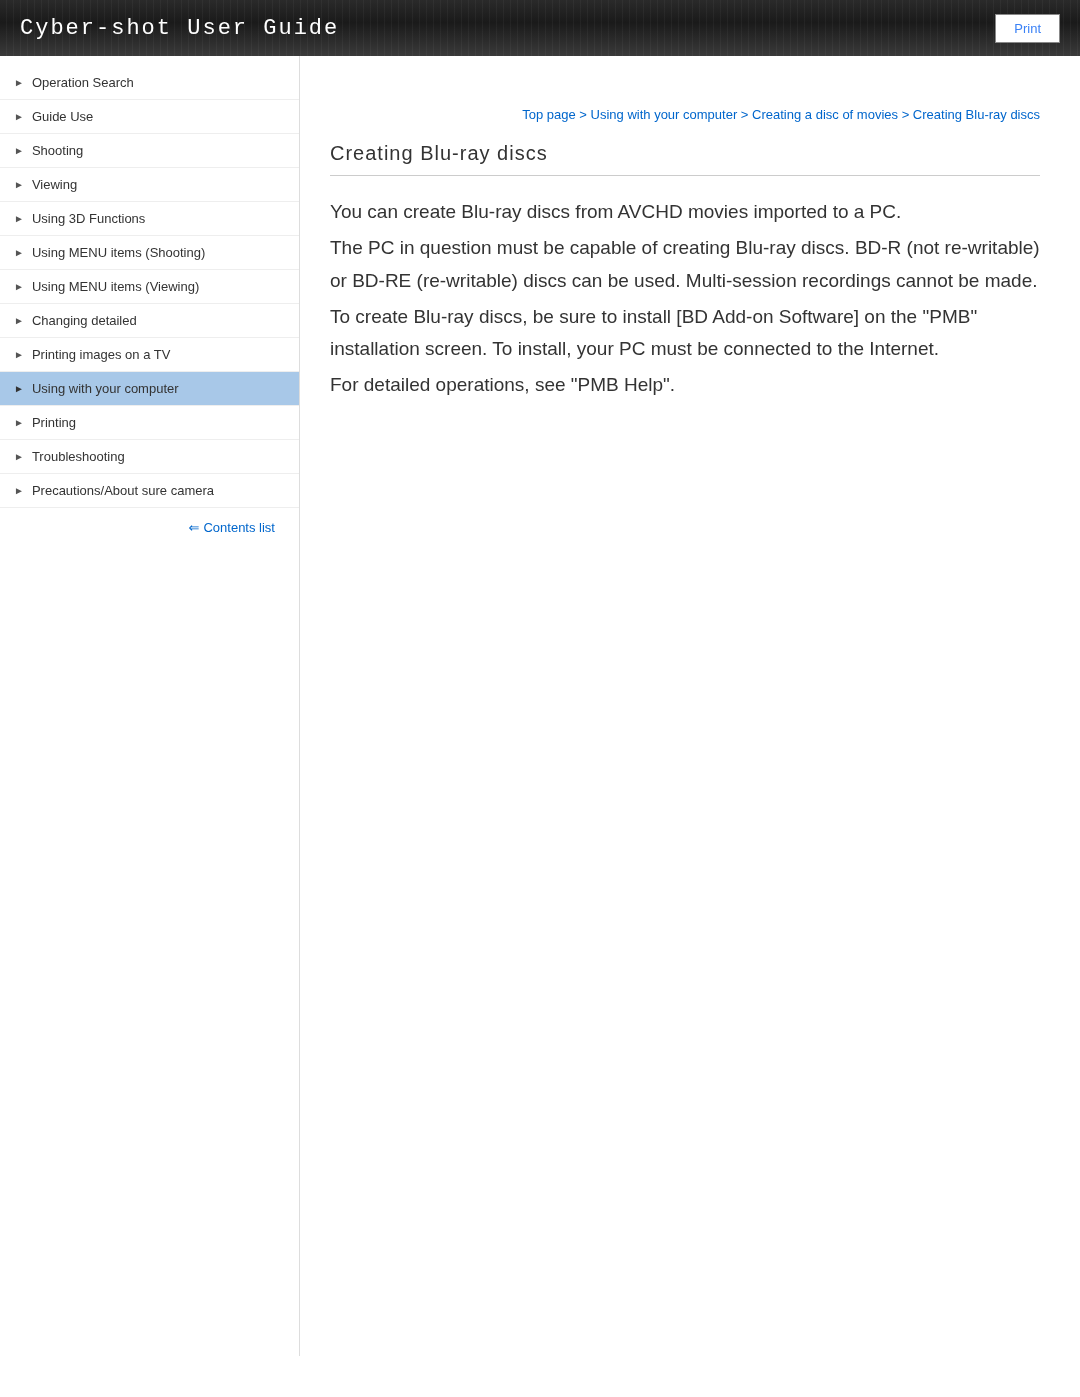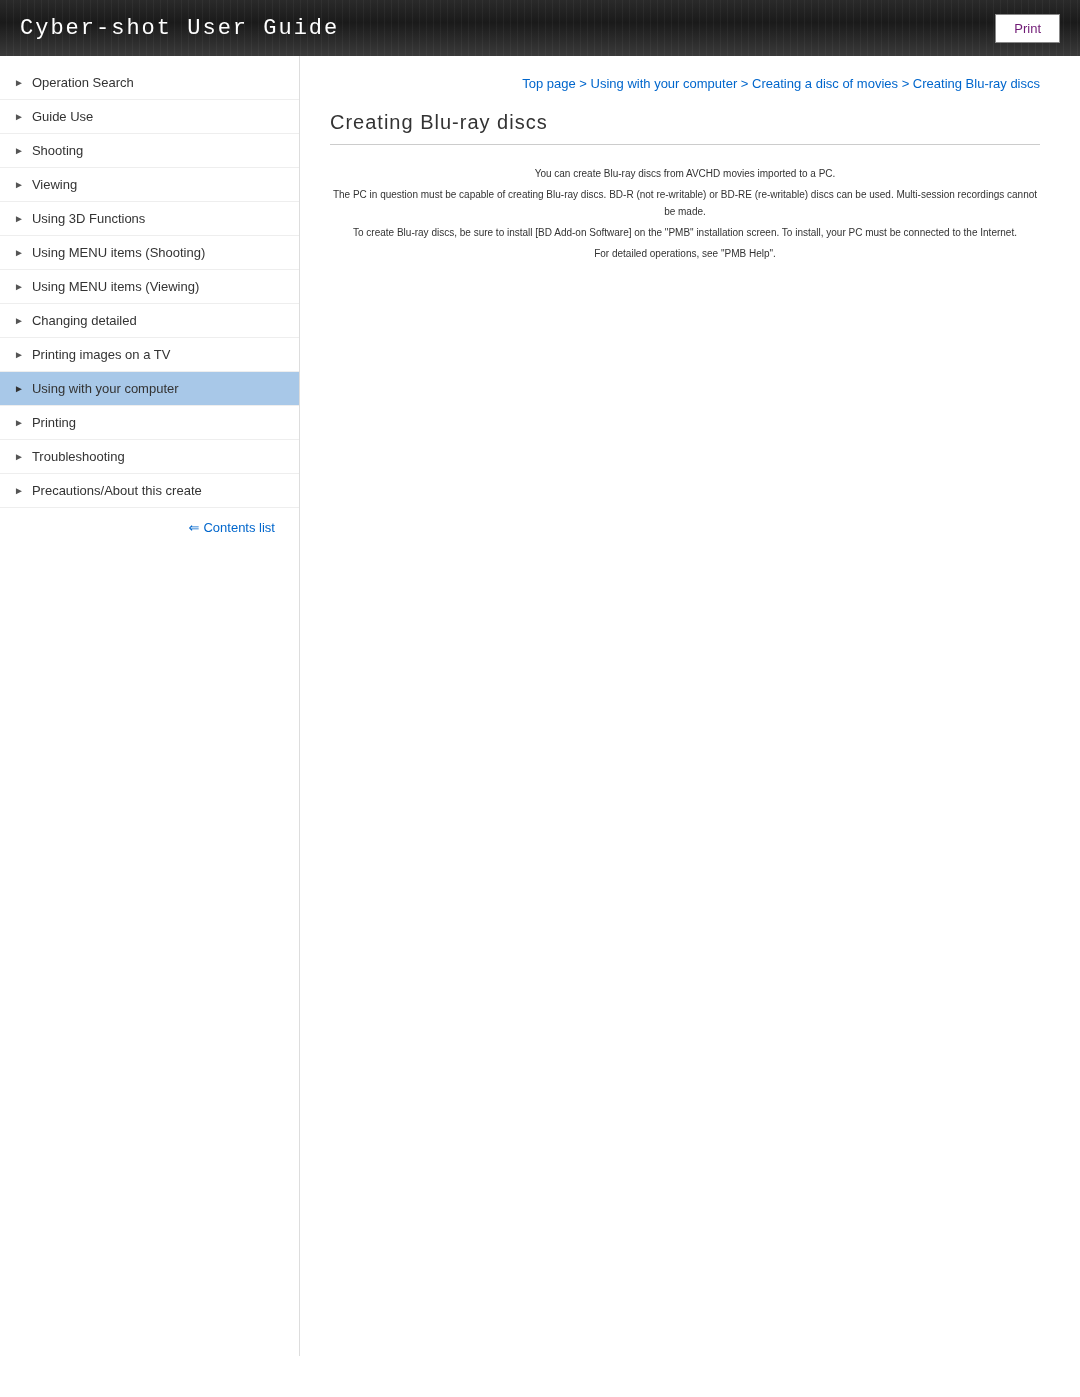--- a/index.html
+++ b/index.html
@@ -48,21 +48,21 @@
     }
 
     .print-button {
       background: #fff;
       border: 1px solid #888;
       padding: 6px 18px;
       font-size: 13px;
       cursor: pointer;
       position: relative;
       z-index: 1;
-      color: #701a75;
+      color: #3b82f6;
     }
 
     
     .main-container {
       display: flex;
       width: 100%;
     }
 
     
     .sidebar {
@@ -119,20 +119,21 @@
       flex: 1;
       padding: 20px 40px 40px 30px;
     }
 
     
     .breadcrumb {
       color: #0066cc;
       font-size: 13px;
       margin-bottom: 20px;
       text-align: right;
+      margin-top: 31px;
     }
 
     .breadcrumb a {
       color: #0066cc;
       text-decoration: none;
     }
 
     .breadcrumb span {
       color: #0066cc;
     }
@@ -143,25 +144,24 @@
       font-weight: normal;
       color: #333;
       letter-spacing: 1px;
       padding-bottom: 10px;
       border-bottom: 1px solid #ccc;
       margin-bottom: 20px;
     }
 
     
     .content-text {
-      font-size: 10px;
+      font-size: 19px;
       line-height: 1.7;
       color: #333;
       margin-bottom: 4px;
-      text-align: center;
     }
 
     
     .back-to-top {
       text-align: right;
       color: #0066cc;
       font-size: 13px;
       margin-top: 30px;
       cursor: pointer;
     }
@@ -227,21 +227,21 @@
         <div class="sidebar-item">
           <span class="arrow">►</span>
           <span>Printing</span>
         </div>
         <div class="sidebar-item">
           <span class="arrow">►</span>
           <span>Troubleshooting</span>
         </div>
         <div class="sidebar-item">
           <span class="arrow">►</span>
-          <span>Precautions/About this create</span>
+          <span>Precautions/About sure camera</span>
         </div>
       </div>
     <a class="contents-link">
       <span>Contents list</span>
     </a>
   </div>
 
   <div class="content-area">
 
     <div class="breadcrumb">

